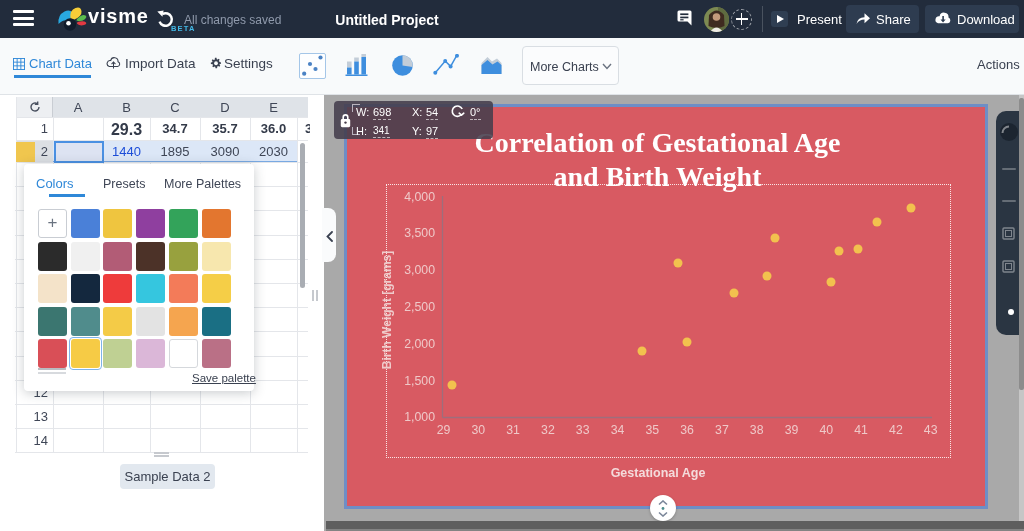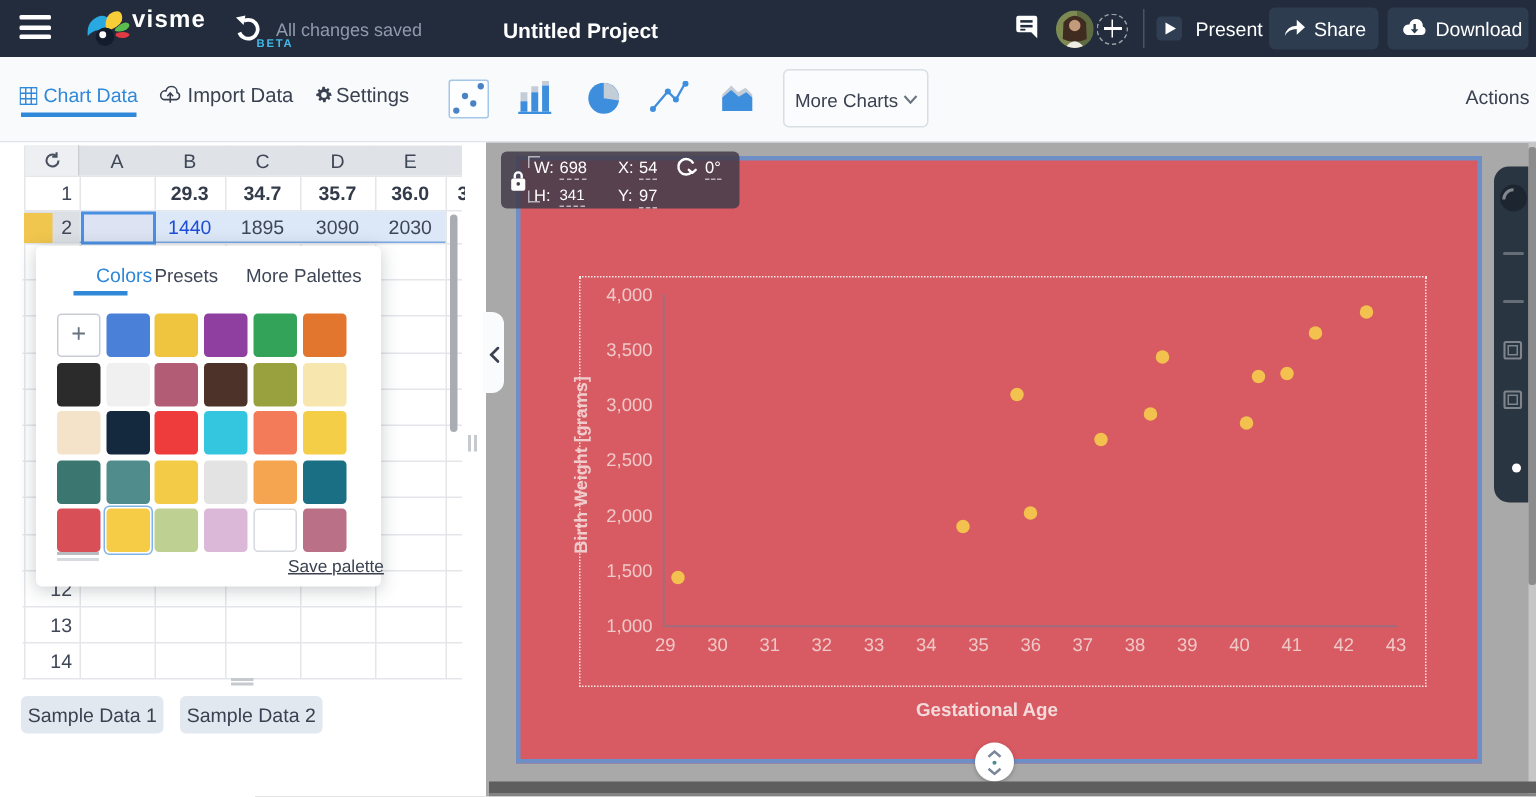--- a/index.html
+++ b/index.html
@@ -19,21 +19,21 @@
     <div class="abs" style="left:13px;top:23px;width:21px;height:3px;background:#fff;border-radius:1px;"></div>
 
     <svg class="abs" style="left:57px;top:5px;" width="32" height="28" viewBox="0 0 32 28">
       <path d="M1.5 19 Q0.5 10 7.5 6.5 Q13 4 15.5 8 L12.5 16 Q6.5 13.5 1.5 19 Z" fill="#29A9E1"></path>
       <path d="M13.5 13.5 Q12.5 5 18.5 3 Q24 1.2 24.5 6.5 Q25 11 17.5 14.5 Z" fill="#F7CE38"></path>
       <path d="M20 14 Q25.5 8.5 28.5 10.5 Q30.5 12 27.5 14.5 Q24 17 19.5 15.5 Z" fill="#5BBD4E"></path>
       <path d="M20.5 17 Q27 15.5 29 17.5 Q30 19 27 20 Q23 21.2 20 18.8 Z" fill="#E23A42"></path>
       <circle cx="13" cy="19.5" r="6.2" fill="#121C2B"></circle>
       <circle cx="11.5" cy="18.2" r="2.3" fill="#fff"></circle>
     </svg>
-    <div class="abs" style="left:88px;top:5px;color:#fff;font-size:16px;font-weight:bold;letter-spacing:0.8px;">visme</div>
+    <div class="abs" style="left:88px;top:5px;color:#fff;font-size:20px;font-weight:bold;letter-spacing:0.8px;">visme</div>
     <div class="abs" style="left:131px;top:23.5px;color:#43B9E6;font-size:7.5px;font-weight:bold;letter-spacing:1.2px;padding-left:40px;">BETA</div>
 
     <svg class="abs" style="left:156px;top:9px;" width="20" height="20" viewBox="0 0 20 20">
       <path d="M6.6 4.9 A6.3 6.3 0 1 1 3.57 12.66" fill="none" stroke="#fff" stroke-width="2.5"></path>
       <polygon points="1.3,2.6 7.6,1.4 6.4,7.7" fill="#fff"></polygon>
     </svg>
     <div class="abs" style="left:184px;top:12.5px;color:#909AAC;font-size:12px;">All changes saved</div>
     <div class="abs" style="left:287px;top:12px;width:200px;text-align:center;color:#fff;font-size:14px;font-weight:bold;">Untitled Project</div>
 
     <svg class="abs" style="left:677px;top:10px;" width="15" height="16" viewBox="0 0 15 16">
@@ -192,21 +192,21 @@
     <path d="M10 6 A4 4 0 1 1 8.3 2.7" fill="none" stroke="#4A5160" stroke-width="1.4"></path>
     <path d="M8.7 0.5 L8.7 3.4 L5.8 3.4" fill="none" stroke="#4A5160" stroke-width="1.4"></path>
   </svg>
   <div class="abs" style="left:53px;top:100px;width:50px;text-align:center;color:#3F4656;font-size:13px;">A</div>
   <div class="abs" style="left:103px;top:100px;width:47px;text-align:center;color:#3F4656;font-size:13px;">B</div>
   <div class="abs" style="left:150px;top:100px;width:50px;text-align:center;color:#3F4656;font-size:13px;">C</div>
   <div class="abs" style="left:200px;top:100px;width:50px;text-align:center;color:#3F4656;font-size:13px;">D</div>
   <div class="abs" style="left:250px;top:100px;width:47px;text-align:center;color:#3F4656;font-size:13px;">E</div>
 
   <div class="abs" style="left:30px;top:121px;width:18px;text-align:right;color:#3F4656;font-size:13px;">1</div>
-  <div class="abs" style="left:103px;top:121px;width:47px;text-align:center;color:#333A49;font-size:13px;font-weight:bold;">29.3</div>
+  <div class="abs" style="left:103px;top:121px;width:47px;text-align:center;color:#333A49;font-size:16px;font-weight:bold;">29.3</div>
   <div class="abs" style="left:150px;top:121px;width:50px;text-align:center;color:#333A49;font-size:13px;font-weight:bold;">34.7</div>
   <div class="abs" style="left:200px;top:121px;width:50px;text-align:center;color:#333A49;font-size:13px;font-weight:bold;">35.7</div>
   <div class="abs" style="left:250px;top:121px;width:47px;text-align:center;color:#333A49;font-size:13px;font-weight:bold;">36.0</div>
   <div class="abs" style="left:305px;top:121px;width:5px;overflow:hidden;color:#333A49;font-size:13px;font-weight:bold;">3</div>
 
   <div class="abs" style="left:17px;top:141px;width:280px;height:21px;background:#DCE7F7;"></div>
   <div class="abs" style="left:53px;top:141px;width:244px;height:21px;border-bottom:1px solid #79A9E2;background:#DCE7F7;"></div>
   <div class="abs" style="left:17px;top:141px;width:36px;height:21px;background:#DCDFE3;"></div>
   <div class="abs" style="left:16px;top:141.5px;width:19px;height:20px;background:#F0C64E;"></div>
   <div class="abs" style="left:30px;top:144px;width:18px;text-align:right;color:#3F4656;font-size:13px;">2</div>
@@ -221,25 +221,24 @@
   <div class="abs" style="left:30px;top:433px;width:18px;text-align:right;color:#3F4656;font-size:13px;">14</div>
 
   <div class="abs" style="left:300px;top:143px;width:5px;height:145px;background:#A9ADB3;border-radius:3px;"></div>
 
   <div class="abs" style="left:312px;top:290px;width:2px;height:11px;background:#C6C9CE;"></div>
   <div class="abs" style="left:316px;top:290px;width:2px;height:11px;background:#C6C9CE;"></div>
 
   <div class="abs" style="left:154px;top:452px;width:15px;height:1.5px;background:#C6C9CE;"></div>
   <div class="abs" style="left:154px;top:455px;width:15px;height:1.5px;background:#C6C9CE;"></div>
 
-  <div class="abs" style="left:14px;top:464px;width:95px;height:25px;background:#E2E8EF;border-radius:4px;color:#3A4150;font-size:13px;text-align:center;line-height:25px;">Sample Data 1</div>
   <div class="abs" style="left:120px;top:464px;width:95px;height:25px;background:#E2E8EF;border-radius:4px;color:#3A4150;font-size:13px;text-align:center;line-height:25px;">Sample Data 2</div>
 
   <div class="abs" id="popup" style="left:24px;top:164px;width:230px;height:227px;background:#fff;border-radius:4px;box-shadow:0 2px 12px rgba(40,50,60,0.25);"></div>
-  <div class="abs" style="left:64px;top:176px;color:#2F88D8;font-size:13px;">Colors</div>
+  <div class="abs" style="left:36px;top:176px;color:#2F88D8;font-size:13px;">Colors</div>
   <div class="abs" style="left:49px;top:194px;width:36px;height:3px;background:#2F88D8;"></div>
   <div class="abs" style="left:103px;top:176.5px;color:#3F4656;font-size:12.5px;">Presets</div>
   <div class="abs" style="left:164px;top:176.5px;color:#3F4656;font-size:12.5px;">More Palettes</div>
 
   <div class="abs" style="left:38.0px;top:209.0px;width:29px;height:29px;background:#fff;border:1px solid #C9CDD3;border-radius:3px;color:#6A7380;font-size:17px;text-align:center;line-height:26px;">+</div>
   <div class="abs" style="left:70.7px;top:209.0px;width:29px;height:29px;background:#4A80D8;border-radius:3px;"></div>
   <div class="abs" style="left:103.4px;top:209.0px;width:29px;height:29px;background:#EFC53F;border-radius:3px;"></div>
   <div class="abs" style="left:136.1px;top:209.0px;width:29px;height:29px;background:#8F3F9F;border-radius:3px;"></div>
   <div class="abs" style="left:168.8px;top:209.0px;width:29px;height:29px;background:#33A35A;border-radius:3px;"></div>
   <div class="abs" style="left:201.5px;top:209.0px;width:29px;height:29px;background:#E3762F;border-radius:3px;"></div>
@@ -276,20 +275,21 @@
 
   <div class="abs" id="workspace" style="left:324px;top:95px;width:700px;height:436px;background:#A9A9A9;"></div>
 
   <div class="abs" style="left:322px;top:208px;width:14px;height:54px;background:#FAFBFC;border-radius:0 8px 8px 0;"></div>
   <svg class="abs" style="left:326px;top:231px;" width="7" height="11" viewBox="0 0 7 11">
     <path d="M6 1 L1.5 5.5 L6 10" fill="none" stroke="#3A4150" stroke-width="1.8" stroke-linecap="round"></path>
   </svg>
 
   <div class="abs" id="canvas" style="left:344px;top:104px;width:644px;height:405px;background:#D85A62;border:3px solid #6E8EC6;"></div>
 
+  <div class="abs" style="left:345px;top:126px;width:625px;text-align:center;color:#FFFFFF;font-family:'Liberation Serif',serif;font-weight:bold;font-size:28px;line-height:34px;">Correlation of Gestational Age<br>and Birth Weight</div>
 
   <div class="abs" style="left:386px;top:184px;width:565px;height:274px;border:1px dotted rgba(255,255,255,0.85);"></div>
 
   <svg class="abs" style="left:345px;top:105px;" width="641" height="403" viewBox="0 0 641 403">
     <g font-family="Liberation Sans, sans-serif" font-size="12.3" fill="#EFC8C8">
       <text x="90" y="95.5" text-anchor="end">4,000</text>
       <text x="90" y="132.3" text-anchor="end">3,500</text>
       <text x="90" y="169.1" text-anchor="end">3,000</text>
       <text x="90" y="205.9" text-anchor="end">2,500</text>
       <text x="90" y="242.7" text-anchor="end">2,000</text>

